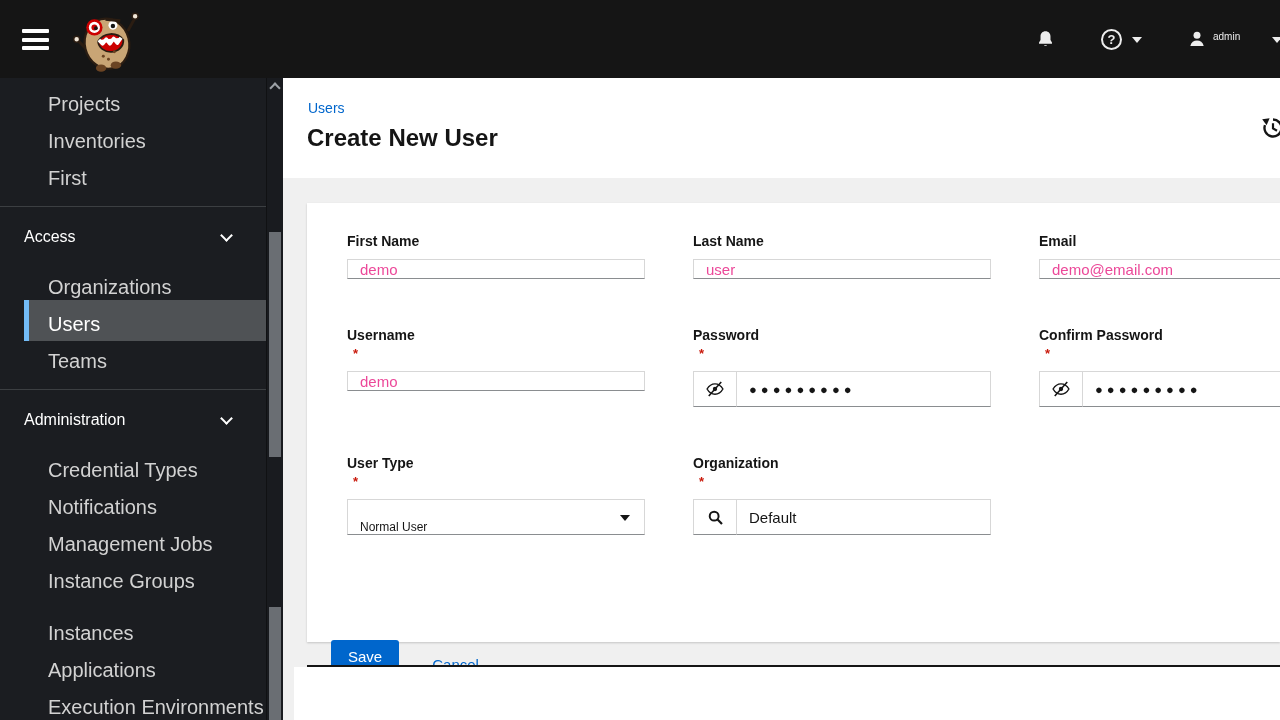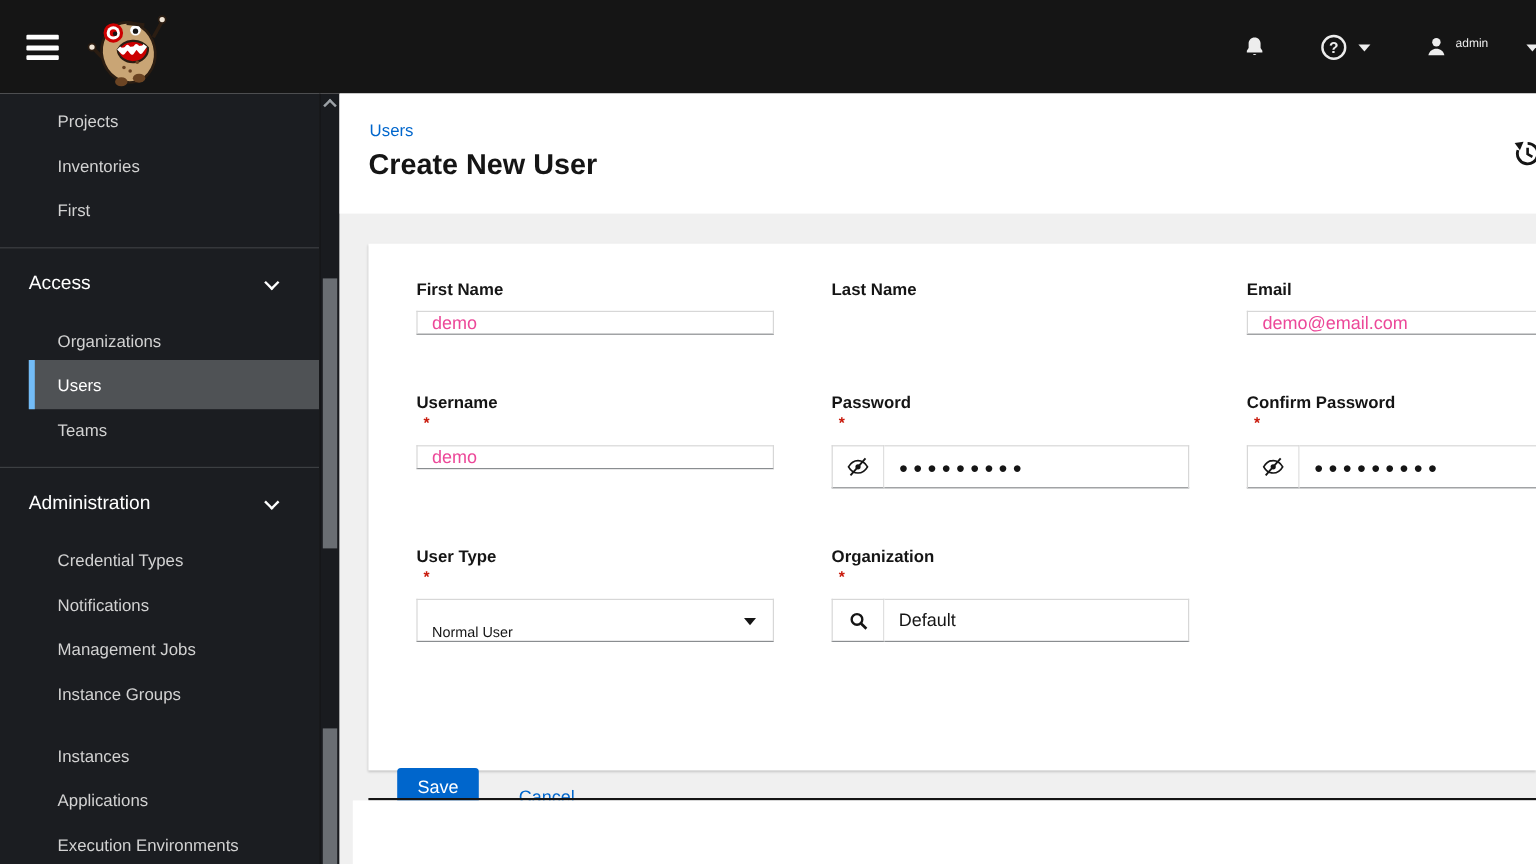--- a/index.html
+++ b/index.html
@@ -20,21 +20,21 @@
     display:flex; align-items:center; justify-content:center; cursor:pointer; }
   .caret { width:0; height:0; border-left:5px solid transparent; border-right:5px solid transparent;
     border-top:6px solid #ededed; }
   .help-caret { position:absolute; left:1132px; top:37px; cursor:pointer; }
   .user-icon { position:absolute; left:1187px; top:29px; cursor:pointer; }
   .admin-label { position:absolute; left:1213px; top:31px; color:#ededed; font-size:10px; cursor:pointer; }
   .user-caret { position:absolute; left:1272px; top:37px; cursor:pointer; }
 
   
   .sidebar { position:absolute; left:0; top:78px; width:266px; height:642px; background:#1b1d21; }
-  .nav-item { position:absolute; left:48px; color:#d2d2d2; font-size:14px; cursor:pointer; white-space:nowrap; }
+  .nav-item { position:absolute; left:48px; color:#d2d2d2; font-size:20px; cursor:pointer; white-space:nowrap; }
   .nav-group { position:absolute; left:24px; color:#fff; font-size:16px; cursor:pointer; white-space:nowrap; }
   .nav-divider { position:absolute; left:0; width:266px; height:1px; background:#3c3f42; }
   .chev-down { position:absolute; width:9px; height:9px; border-right:2px solid #fff; border-bottom:2px solid #fff;
     transform:rotate(45deg); }
   .selected-row { position:absolute; left:24px; top:222px; width:242px; height:41px;
     background:#4f5255; border-left:5px solid #73bcf7; cursor:pointer; }
   .nav-item.selected { color:#fff; }
 
   
   .scroll-strip { position:absolute; left:266px; top:78px; width:17px; height:642px;
@@ -188,20 +188,23 @@
 
         <div class="field">
           <span class="f-label">First Name</span>
           <div class="control">
             <input class="pf-input" value="demo" style="">
           </div>
         </div>
 
         <div class="field">
           <span class="f-label">Last Name</span>
+          <div class="control">
+            <input class="pf-input" value="user" style="">
+          </div>
         </div>
 
         <div class="field">
           <span class="f-label">Email</span>
           <div class="control">
             <input class="pf-input" value="demo@email.com" style="">
           </div>
         </div>
 
         <div class="field">

